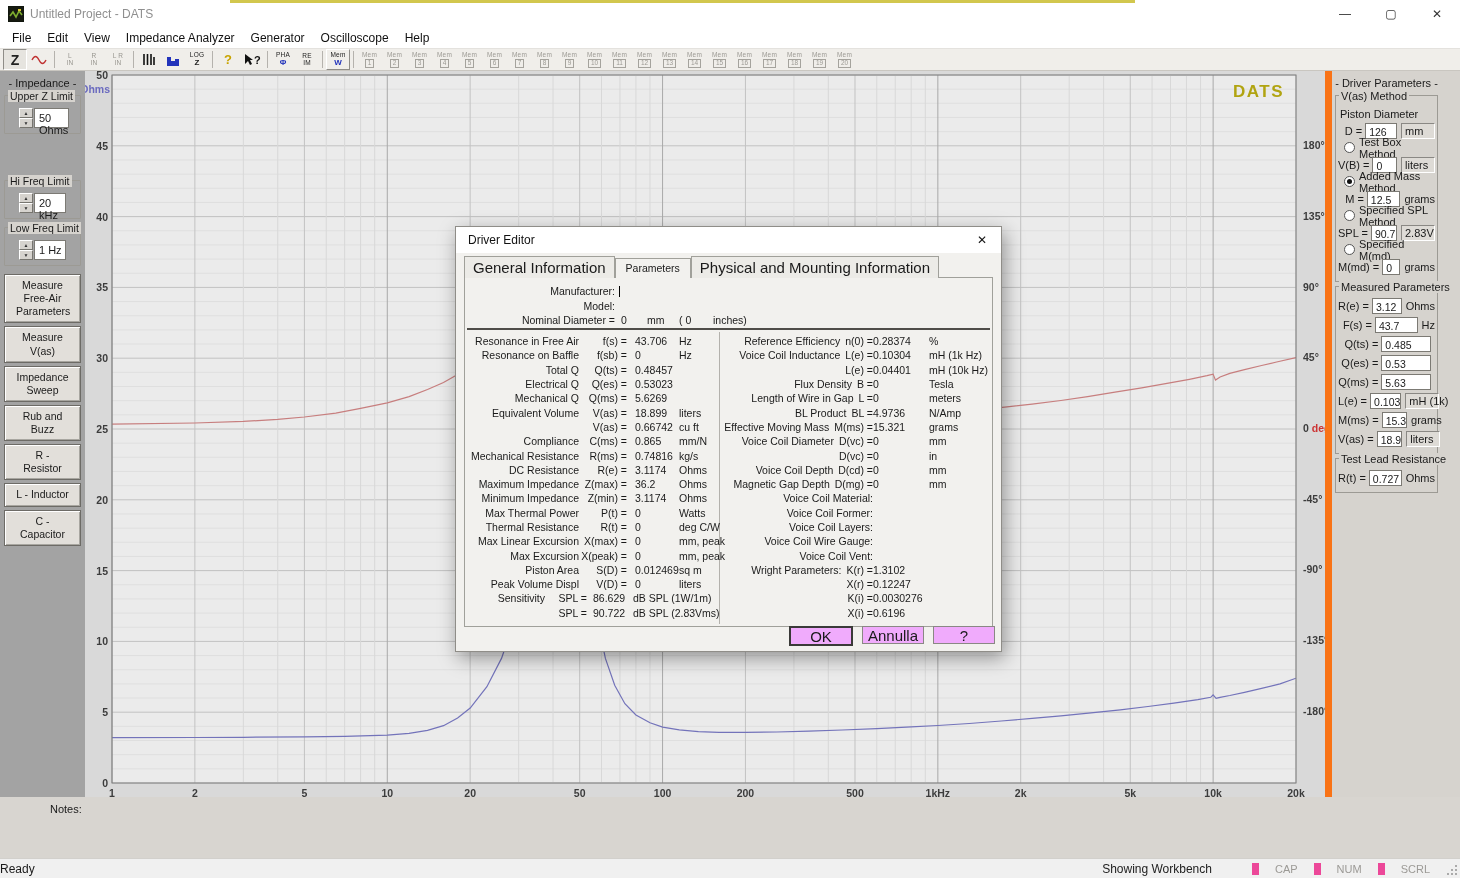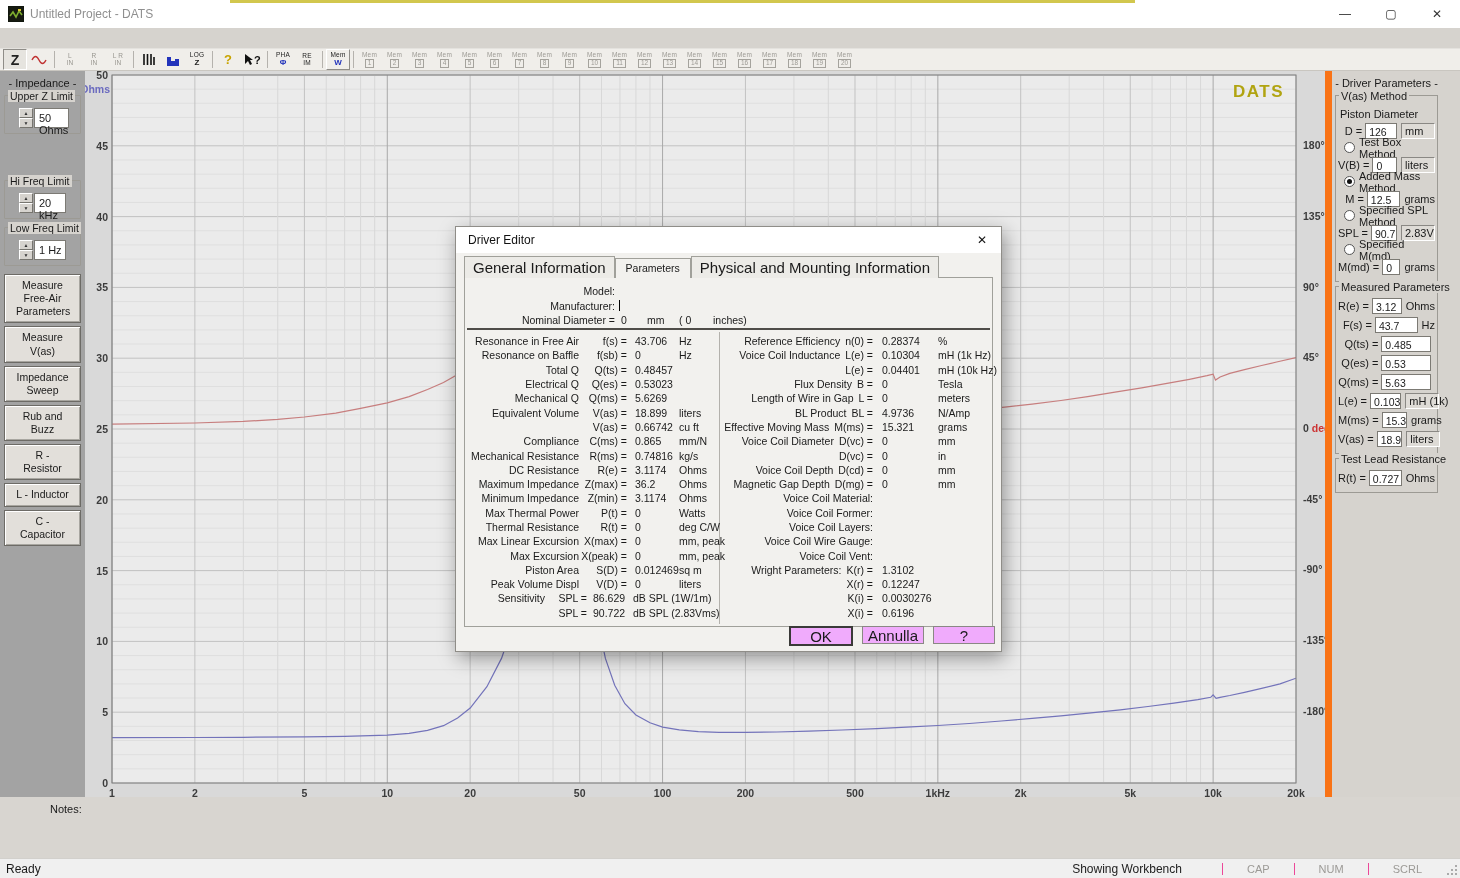--- a/index.html
+++ b/index.html
@@ -65,24 +65,24 @@
   .runit.boxed{border:1px solid;border-color:#8a8884 #fff #fff #8a8884;background:#dedbd6;padding:1px 3px;min-width:34px}
   .radio-row{display:flex;align-items:center;height:13px;margin:1px 0 2px}
   .radio{width:11px;height:11px;border:1px solid #555;border-radius:50%;background:#fff;margin:0 4px 0 6px;position:relative;flex:none}
   .radio.checked::after{content:"";position:absolute;left:2px;top:2px;width:5px;height:5px;border-radius:50%;background:#111}
   .plain-lbl{margin:2px 0 2px 2px}
 
   
   .notes{position:absolute;left:0;top:797px;width:100%;height:61px;background:#d8d5d0;z-index:2}
   .notes-label{position:absolute;left:50px;top:6px}
   .statusbar{position:absolute;left:0;top:858px;width:100%;height:20px;background:#f0f0f0;border-top:1px solid #d2d0cc;display:flex;align-items:center;font-size:12px;z-index:5}
-  .status-left{margin-left:6px}
+  .status-left{}
   .status-center{margin-left:auto;margin-right:40px;color:#222}
   .status-keys{display:flex;margin-right:14px}
-  .skey{color:#9c9a96;padding:0 24px;border-left:1px solid #ec4899;font-size:11px}
+  .skey{color:#9c9a96;padding:0 16px;border-left:7px solid #ec4899;font-size:11px}
   .grip{position:absolute;right:2px;bottom:2px;width:12px;height:12px;background:
     radial-gradient(circle at 2px 10px,#aaa 1px,transparent 1.5px),
     radial-gradient(circle at 6px 10px,#aaa 1px,transparent 1.5px),
     radial-gradient(circle at 10px 10px,#aaa 1px,transparent 1.5px),
     radial-gradient(circle at 6px 6px,#aaa 1px,transparent 1.5px),
     radial-gradient(circle at 10px 6px,#aaa 1px,transparent 1.5px),
     radial-gradient(circle at 10px 2px,#aaa 1px,transparent 1.5px)}
 
   
   .dialog{position:absolute;left:455px;top:226px;width:547px;height:426px;background:#f2f1ee;border:1px solid #8f8d88;box-shadow:3px 6px 18px rgba(0,0,0,.38);z-index:10}
@@ -107,21 +107,21 @@
   .prow{display:flex;align-items:center;height:14.3px;white-space:nowrap}
   .prow .pl{width:112px;text-align:right;flex:none}
   .prow .ps{width:46px;text-align:right;margin-left:2px;flex:none}
   .prow .pv{width:44px;margin-left:8px;flex:none}
   .prow .pu{flex:1}
   .prow.wide .pl{width:78px}
   .prow.wide .ps{width:40px}
   .prow.wide .pv{width:40px;margin-left:6px}
   .prow .pls{width:150px;display:flex;justify-content:flex-end;flex:none}
   .prow .plbl:not(:empty){margin-right:5px}
-  .prow .pv2{width:56px;margin-left:9px;flex:none}
+  .prow .pv2{width:56px;flex:none}
   .dlg-buttons{position:absolute;right:6px;bottom:5px;display:flex;gap:9px}
   .dbtn{width:62px;height:18px;background:#f0abfc;border:1px solid #8a8884;display:flex;align-items:center;justify-content:center;font-size:15px}
   .dbtn.default{border:2px solid #3a3a38;width:64px;height:20px}
 </style>
 </head>
 <body>
 
 <div id="app">
 
   <div class="titlebar">
@@ -134,20 +134,30 @@
     </span>
     <span class="title-text">Untitled Project - DATS</span>
     <span class="win-controls">
       <span class="win-btn">—</span>
       <span class="win-btn">▢</span>
       <span class="win-btn">✕</span>
     </span>
   </div>
   <div class="top-accent"></div>
 
+  <div class="menubar">
+
+  <span class="menu-item">File</span>
+      <span class="menu-item">Edit</span>
+      <span class="menu-item">View</span>
+      <span class="menu-item">Impedance Analyzer</span>
+      <span class="menu-item">Generator</span>
+      <span class="menu-item">Oscilloscope</span>
+      <span class="menu-item">Help</span>
+    </div>
 
   <div class="toolbar">
     <span class="tbtn sunken">
         <span class="t-z">Z</span>
       </span>
     <span class="tbtn">
       <svg width="16" height="12">
           <path d="M1 6 Q 4.5 -1 8 6 T 15 6" stroke="#c03333" stroke-width="1.4" fill="none"></path>
         </svg>
     </span>
@@ -640,26 +650,26 @@
     </div>
     <div class="dtabs">
 
     <span class="dtab">General Information</span>
         <span class="dtab active">Parameters</span>
         <span class="dtab">Physical and Mounting Information</span>
       </div>
     <div class="dpane">
       <div class="hrows">
         <div class="hrow">
-          <span class="hlabel">Model:</span>
+          <span class="hlabel">Manufacturer:</span>
+          <span class="caret"></span>
           <span></span>
         </div>
         <div class="hrow">
-          <span class="hlabel">Manufacturer:</span>
-          <span class="caret"></span>
+          <span class="hlabel">Model:</span>
           <span></span>
         </div>
         <div class="hrow">
           <span class="hlabel">Nominal Diameter =</span>
           <span class="hval">0</span>
           <span class="hunit">mm</span>
           <span class="hparen">( 0</span>
           <span>inches)</span>
         </div>
       </div>

